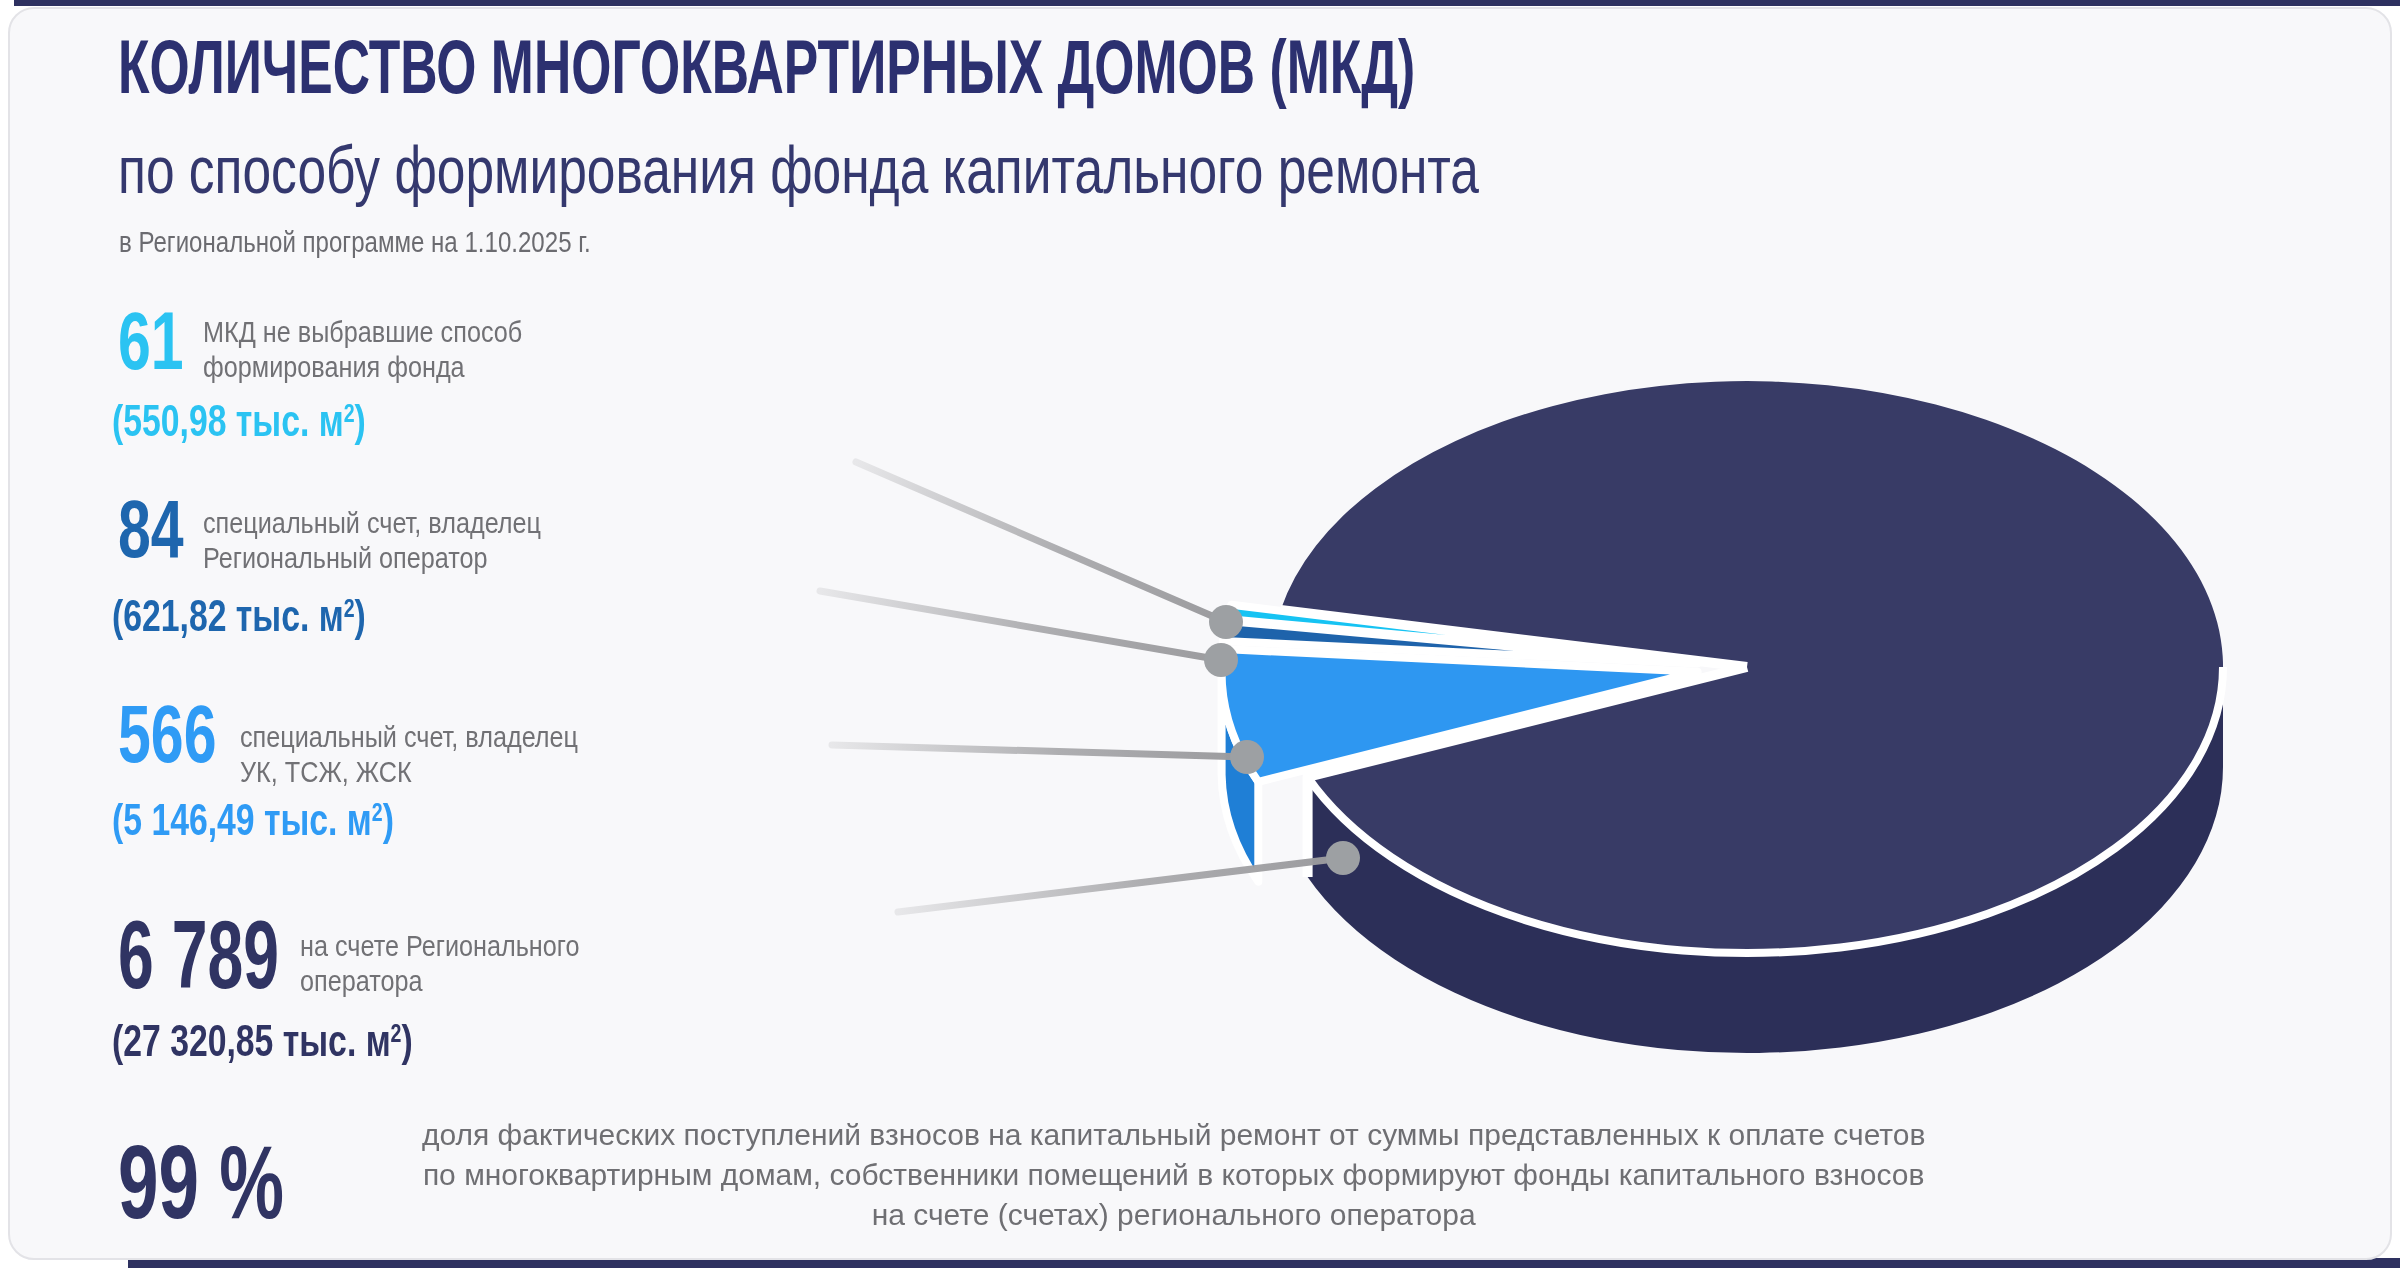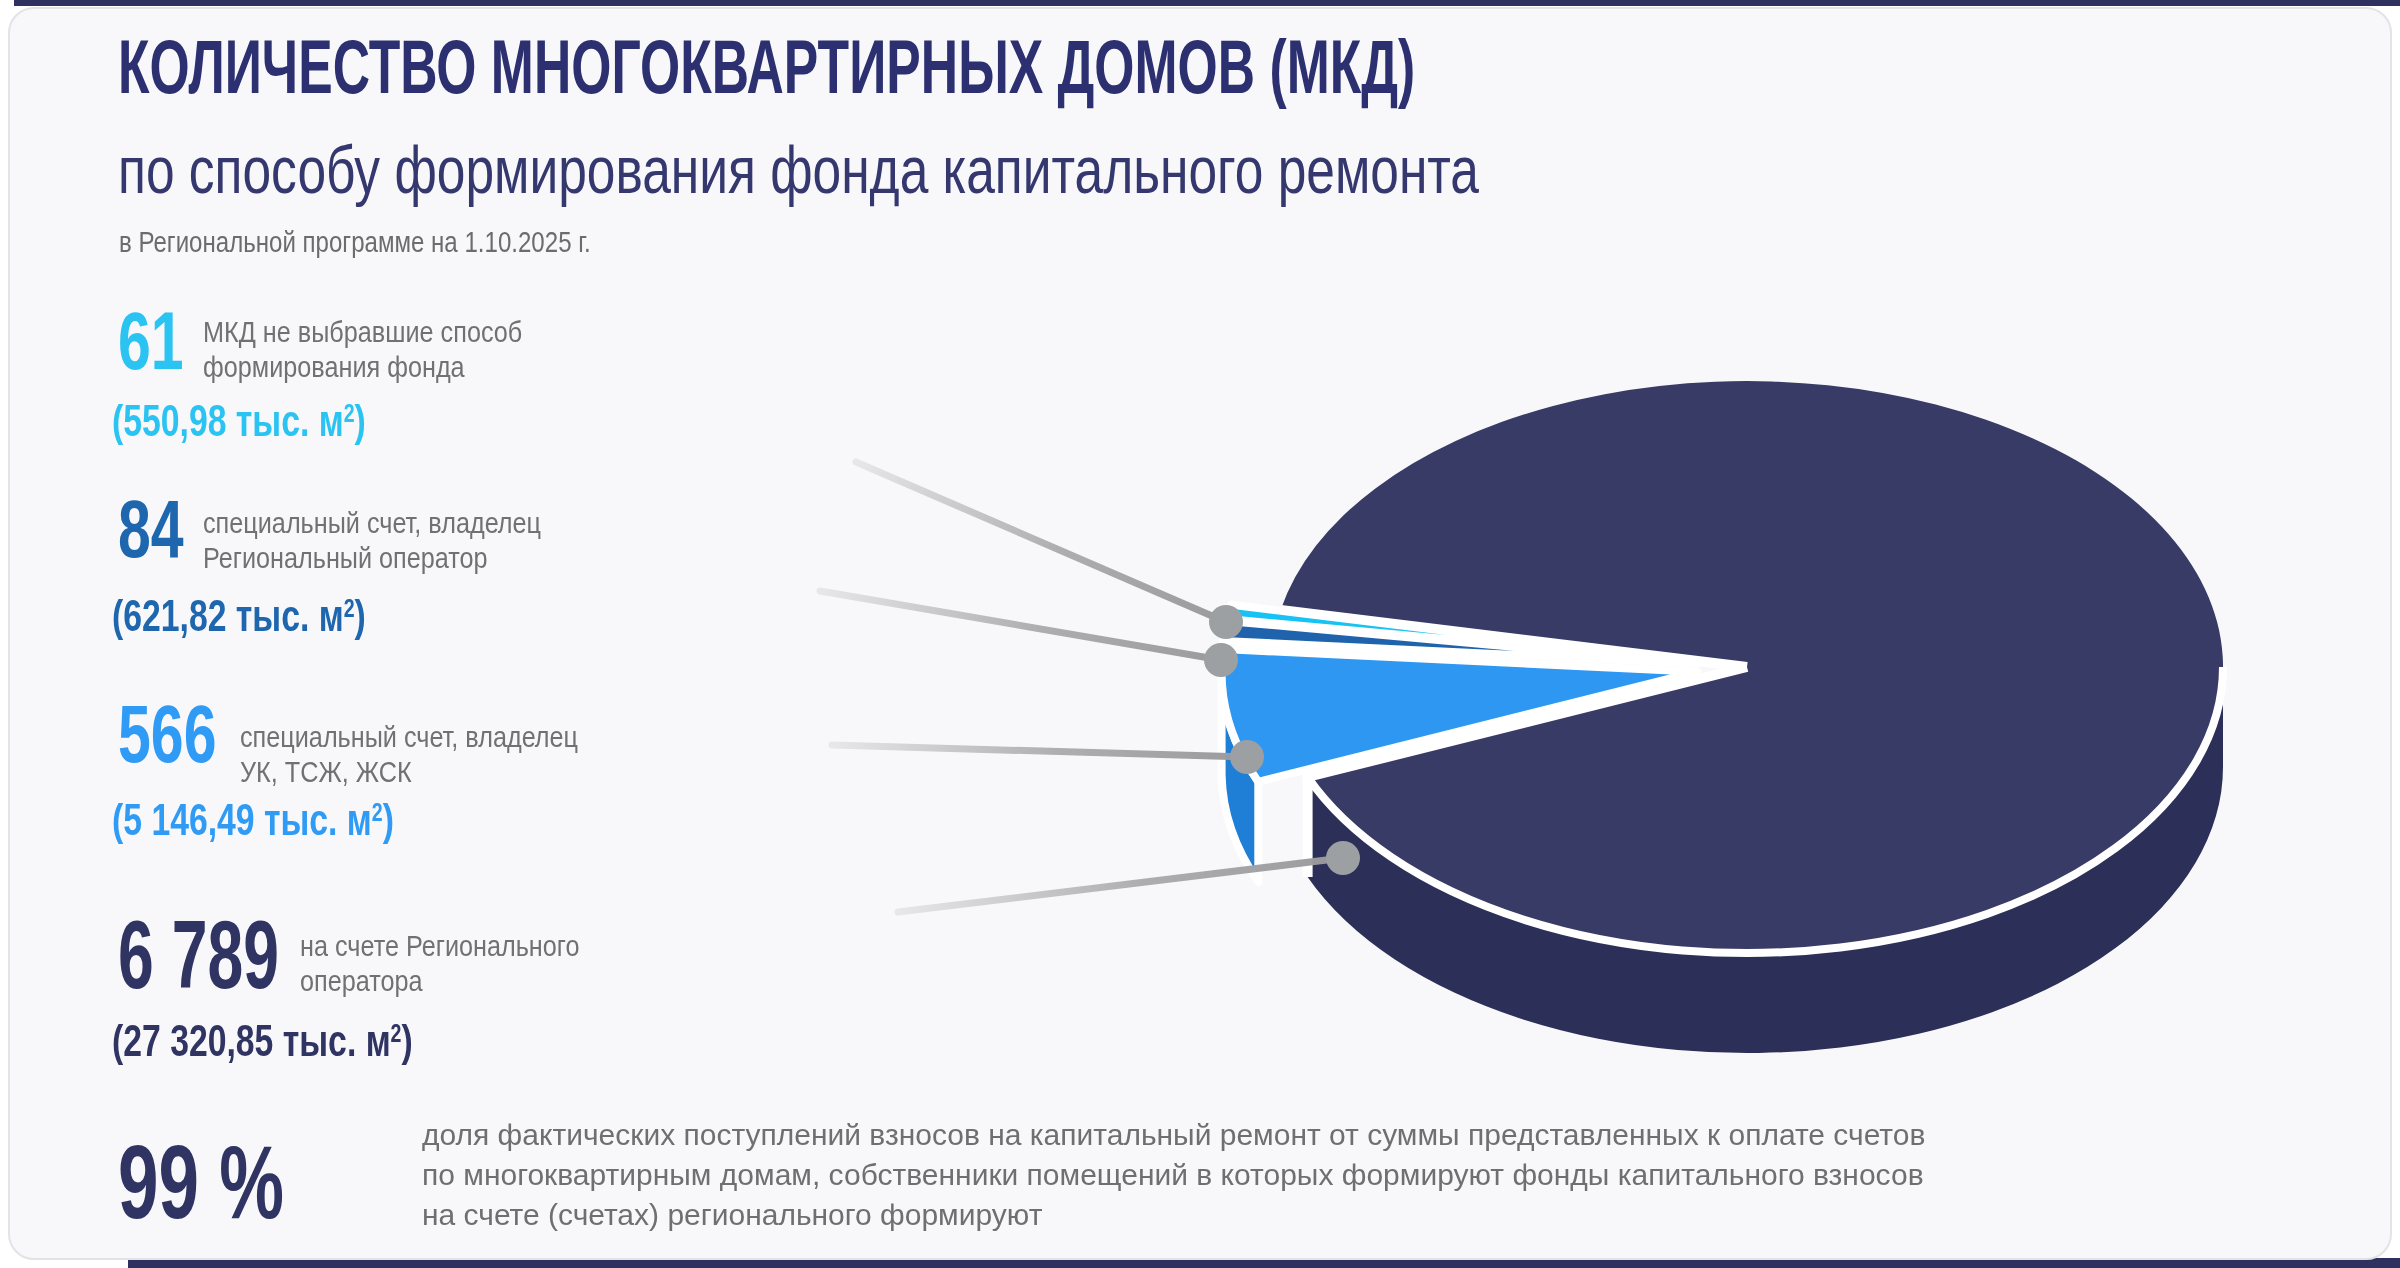--- a/index.html
+++ b/index.html
@@ -15,21 +15,21 @@
   .sx67{transform:scaleX(.67);} .sx68{transform:scaleX(.68);} .sx70{transform:scaleX(.70);}
   .sx72{transform:scaleX(.72);} .sx75{transform:scaleX(.75);} .sx78{transform:scaleX(.78);}
   .sx83{transform:scaleX(.83);} .sx87{transform:scaleX(.87);}
   .title{font-size:76px;font-weight:bold;color:#2C3070;}
   .subtitle{font-size:66px;color:#34386E;}
   .note{font-size:29px;color:#6B6B70;}
   .num{font-weight:bold;}
   .lbl{font-size:29px;color:#717175;line-height:1.2;}
   .area{font-size:45px;font-weight:bold;}
   .sup{font-size:58%;vertical-align:0.55em;}
-  .desc{font-size:30px;color:#6F6F73;line-height:1.33;}
+  .desc{font-size:30px;color:#6F6F73;line-height:1.33;text-align:center;}
 </style>
 </head>
 <body>
 
 <div id="canvas">
   <div id="bar-top" class="bar"></div>
   <div id="bar-bottom" class="bar"></div>
   <div id="card"></div>
 
   <svg id="pie-svg" viewBox="0 0 2400 1268">
@@ -111,15 +111,15 @@
     <div>оператора</div>
   </div>
   <div class="t area sx75" style="left:112px;top:1018px;color:#303463">
     <span>(27 320,85 тыс. м</span><span class="sup">2</span><span>)</span>
   </div>
 
   <div class="t num sx70" style="left:118px;top:1130px;font-size:104px;color:#303463">99 %</div>
   <div class="t desc" style="left:422px;top:1115px">
     <div>доля фактических поступлений взносов на капитальный ремонт от суммы представленных к оплате счетов</div>
     <div>по многоквартирным домам, собственники помещений в которых формируют фонды капитального взносов</div>
-    <div>на счете (счетах) регионального формируют</div>
+    <div>на счете (счетах) регионального оператора</div>
   </div>
 </div>
 
 </body></html>

